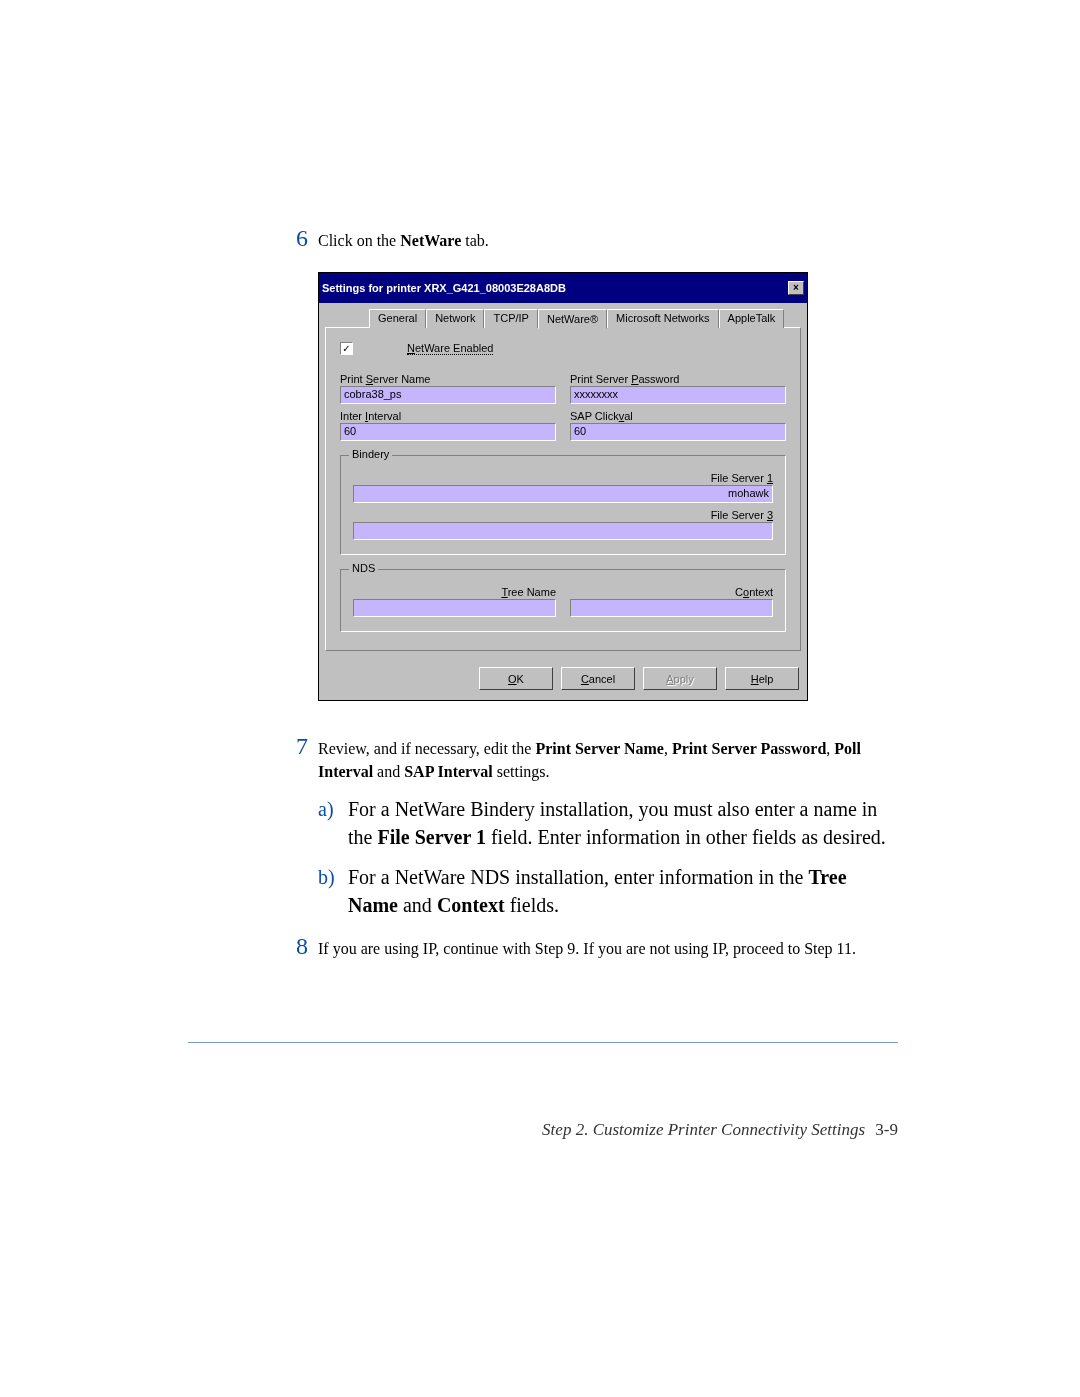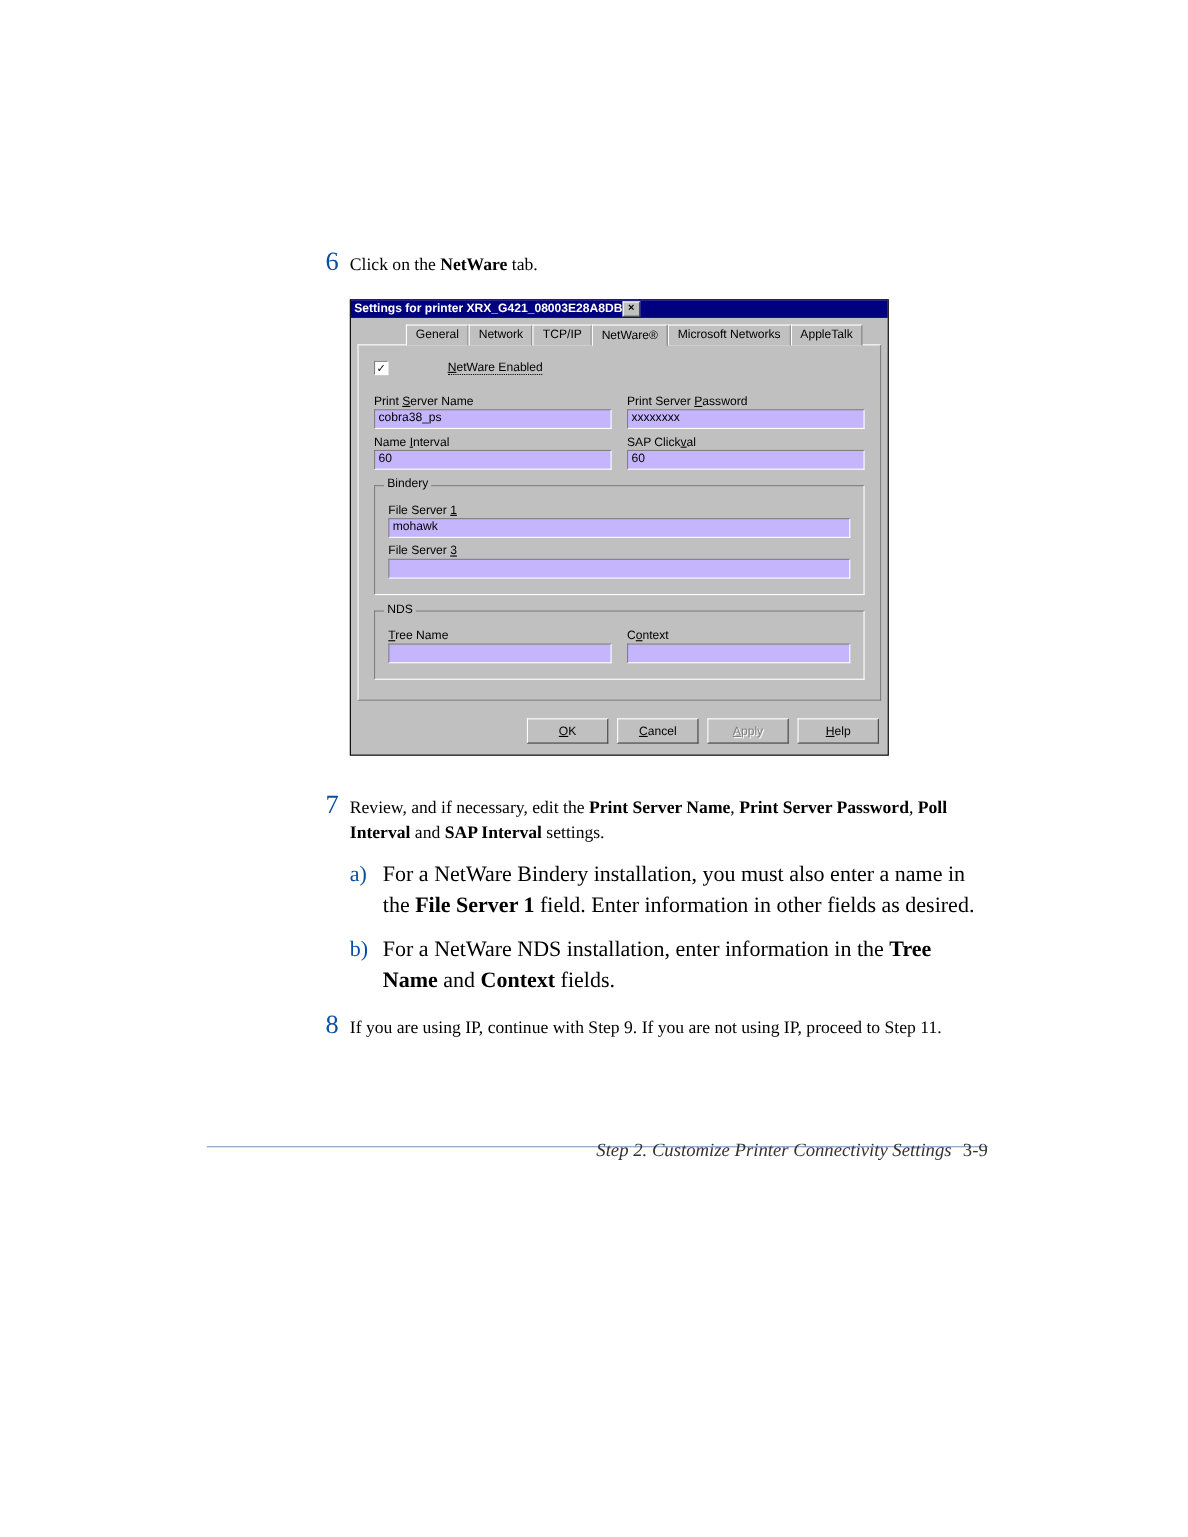--- a/index.html
+++ b/index.html
@@ -66,22 +66,23 @@
     border: 1px solid #000;
     background: #c0c0c0;
     font-family: "MS Sans Serif", Tahoma, Arial, sans-serif;
     font-size: 11px;
   }
   .titlebar {
     background: #000080;
     color: #fff;
     display: flex;
     align-items: center;
+    justify-content: space-between;
     padding: 2px 3px;
-    height: 16px;
+    height: 30px;
   }
   .titlebar-text { font-weight: bold; font-size: 11px; }
   .close-btn {
     width: 16px; height: 14px;
     background: #c0c0c0;
     border: 1px solid #fff;
     border-right-color: #404040;
     border-bottom-color: #404040;
     display: flex; align-items: center; justify-content: center;
     color: #000;
@@ -167,20 +168,21 @@
     font-size: 11px;
     color: #000;
   }
   .groupbox {
     border: 1px solid #808080;
     border-right-color: #fff;
     border-bottom-color: #fff;
     margin-top: 14px;
     padding: 10px 12px 14px 12px;
     position: relative;
+    text-align: right;
   }
   .group-title {
     position: absolute;
     top: -8px;
     left: 8px;
     background: #c0c0c0;
     padding: 0 3px;
     font-size: 11px;
   }
   .btnbar {
@@ -208,21 +210,21 @@
     left: 188px;
     width: 710px;
     top: 1042px;
     height: 1px;
     background: #7a9bc2;
   }
   .footer {
     position: absolute;
     left: 188px;
     width: 710px;
-    top: 1036px;
+    top: 1120px;
     text-align: right;
     font-size: 17px;
     font-style: italic;
     color: #333;
   }
   .footer .pagenum { font-style: normal; margin-left: 6px; }
 </style>
 </head>
 <body>
 
@@ -254,21 +256,21 @@
 
           <div class="chk-row">
             <div class="chk">✓</div>
             <span class="chk-label"><span class="u">N</span><span>etWare Enabled</span></span>
           </div>
 
           <div class="grid2">
             <div class="col">
               <div class="flabel"><span>Print </span><span class="u">S</span><span>erver Name</span></div>
               <div class="inset-input">cobra38_ps</div>
-              <div class="flabel"><span>Name </span><span class="u">I</span><span>nterval</span></div>
+              <div class="flabel"><span>Inter </span><span class="u">I</span><span>nterval</span></div>
               <div class="inset-input">60</div>
             </div>
             <div class="col">
               <div class="flabel"><span>Print Server </span><span class="u">P</span><span>assword</span></div>
               <div class="inset-input">xxxxxxxx</div>
               <div class="flabel"><span>SAP Click</span><span class="u">v</span><span>al</span></div>
               <div class="inset-input">60</div>
             </div>
           </div>
 

